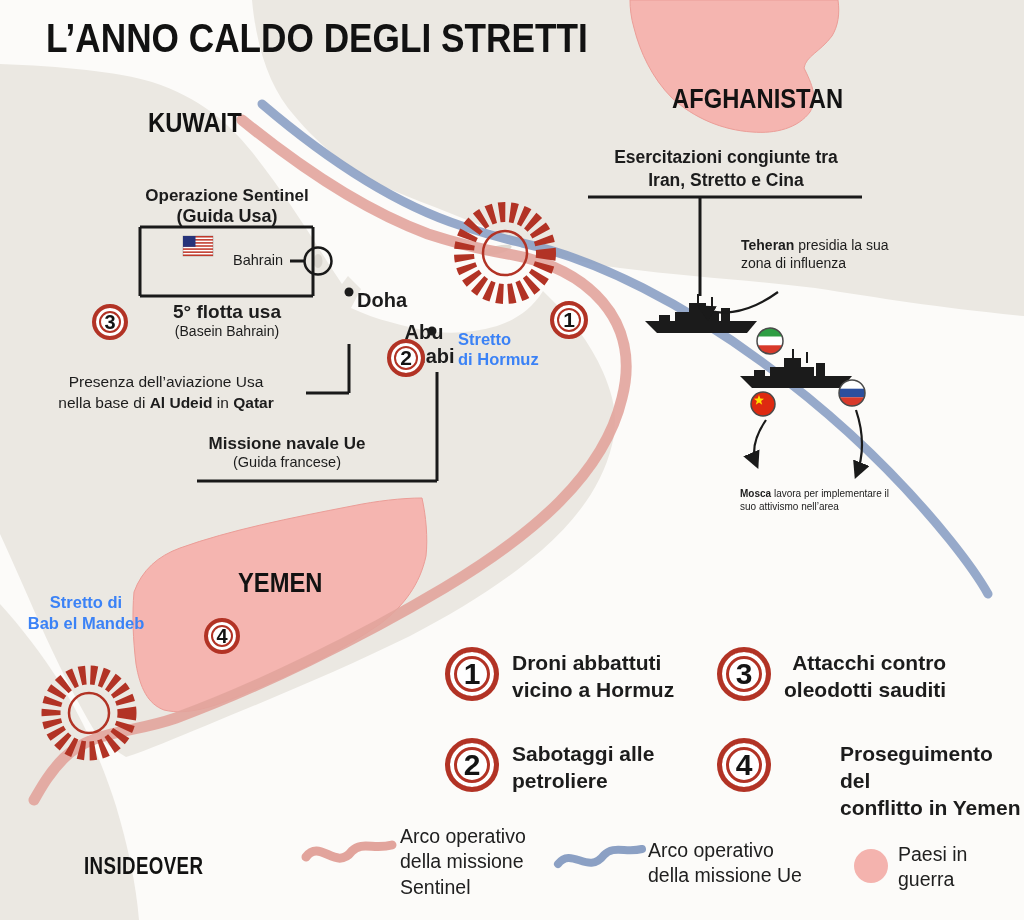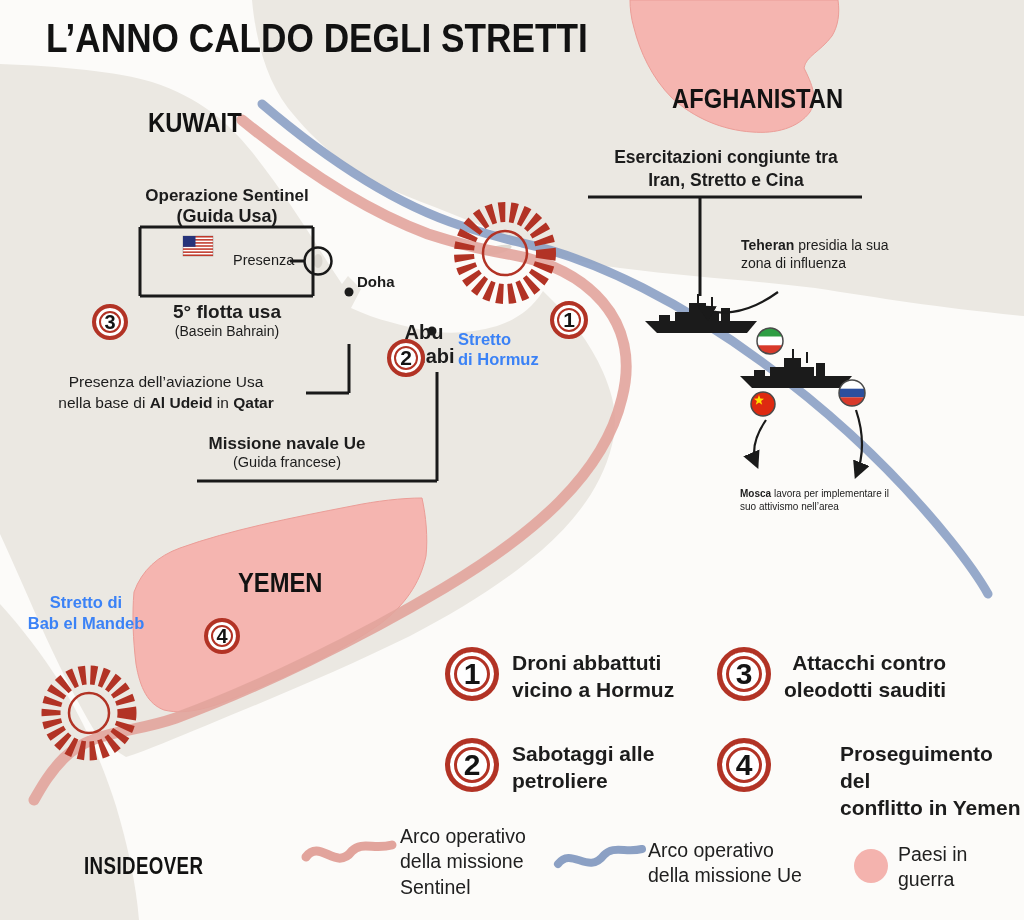--- a/index.html
+++ b/index.html
@@ -168,38 +168,38 @@
   <div class="abs" style="left:741px;top:236px;width:185px;font-size:14px;line-height:1.32;">
     <b>Teheran</b><span class="pre"> presidia la sua
 zona di influenza</span>
   </div>
 
   <div class="abs ctr" style="left:134px;top:186px;width:186px;">
     <div class="b" style="font-size:17px;">Operazione Sentinel</div>
     <div style="font-size:18px;font-weight:bold;">(Guida Usa)</div>
   </div>
 
-  <div class="abs" style="left:233px;top:252px;font-size:14.5px;">Presenza</div>
+  <div class="abs" style="left:233px;top:252px;font-size:14.5px;">Bahrain</div>
 
   <div class="abs ctr" style="left:134px;top:301px;width:186px;">
     <div class="b" style="font-size:19px;">5° flotta usa</div>
     <div style="font-size:14px;">(Basein Bahrain)</div>
   </div>
 
   <div class="abs ctr" style="left:22px;top:372px;width:288px;font-size:15.5px;line-height:1.35;">
     <span class="pre">Presenza dell’aviazione Usa
 nella base di </span><b>Al Udeid</b><span> in </span><b>Qatar</b>
   </div>
 
   <div class="abs ctr" style="left:196px;top:434px;width:182px;">
     <div class="b" style="font-size:17px;">Missione navale Ue</div>
     <div style="font-size:14.5px;">(Guida francese)</div>
   </div>
 
-  <div class="abs b" style="left:357px;top:273px;font-size:15px;">Doha</div>
+  <div class="abs b" style="left:357px;top:289px;font-size:20px;">Doha</div>
   <div class="abs ctr pre b" style="left:399px;top:300px;width:50px;font-size:20px;line-height:1.2;margin-top:20px;">Abu
 Dhabi</div>
 
   <div class="abs pre b red" style="left:458px;top:330px;font-size:16.5px;line-height:1.2;">Stretto
 di Hormuz</div>
   <div class="abs ctr pre b red" style="left:8px;top:592px;width:156px;font-size:16.5px;line-height:1.25;">Stretto di
 Bab el Mandeb</div>
 
 
   <div class="abs" style="left:740px;top:487px;width:162px;font-size:10px;line-height:1.3;">

